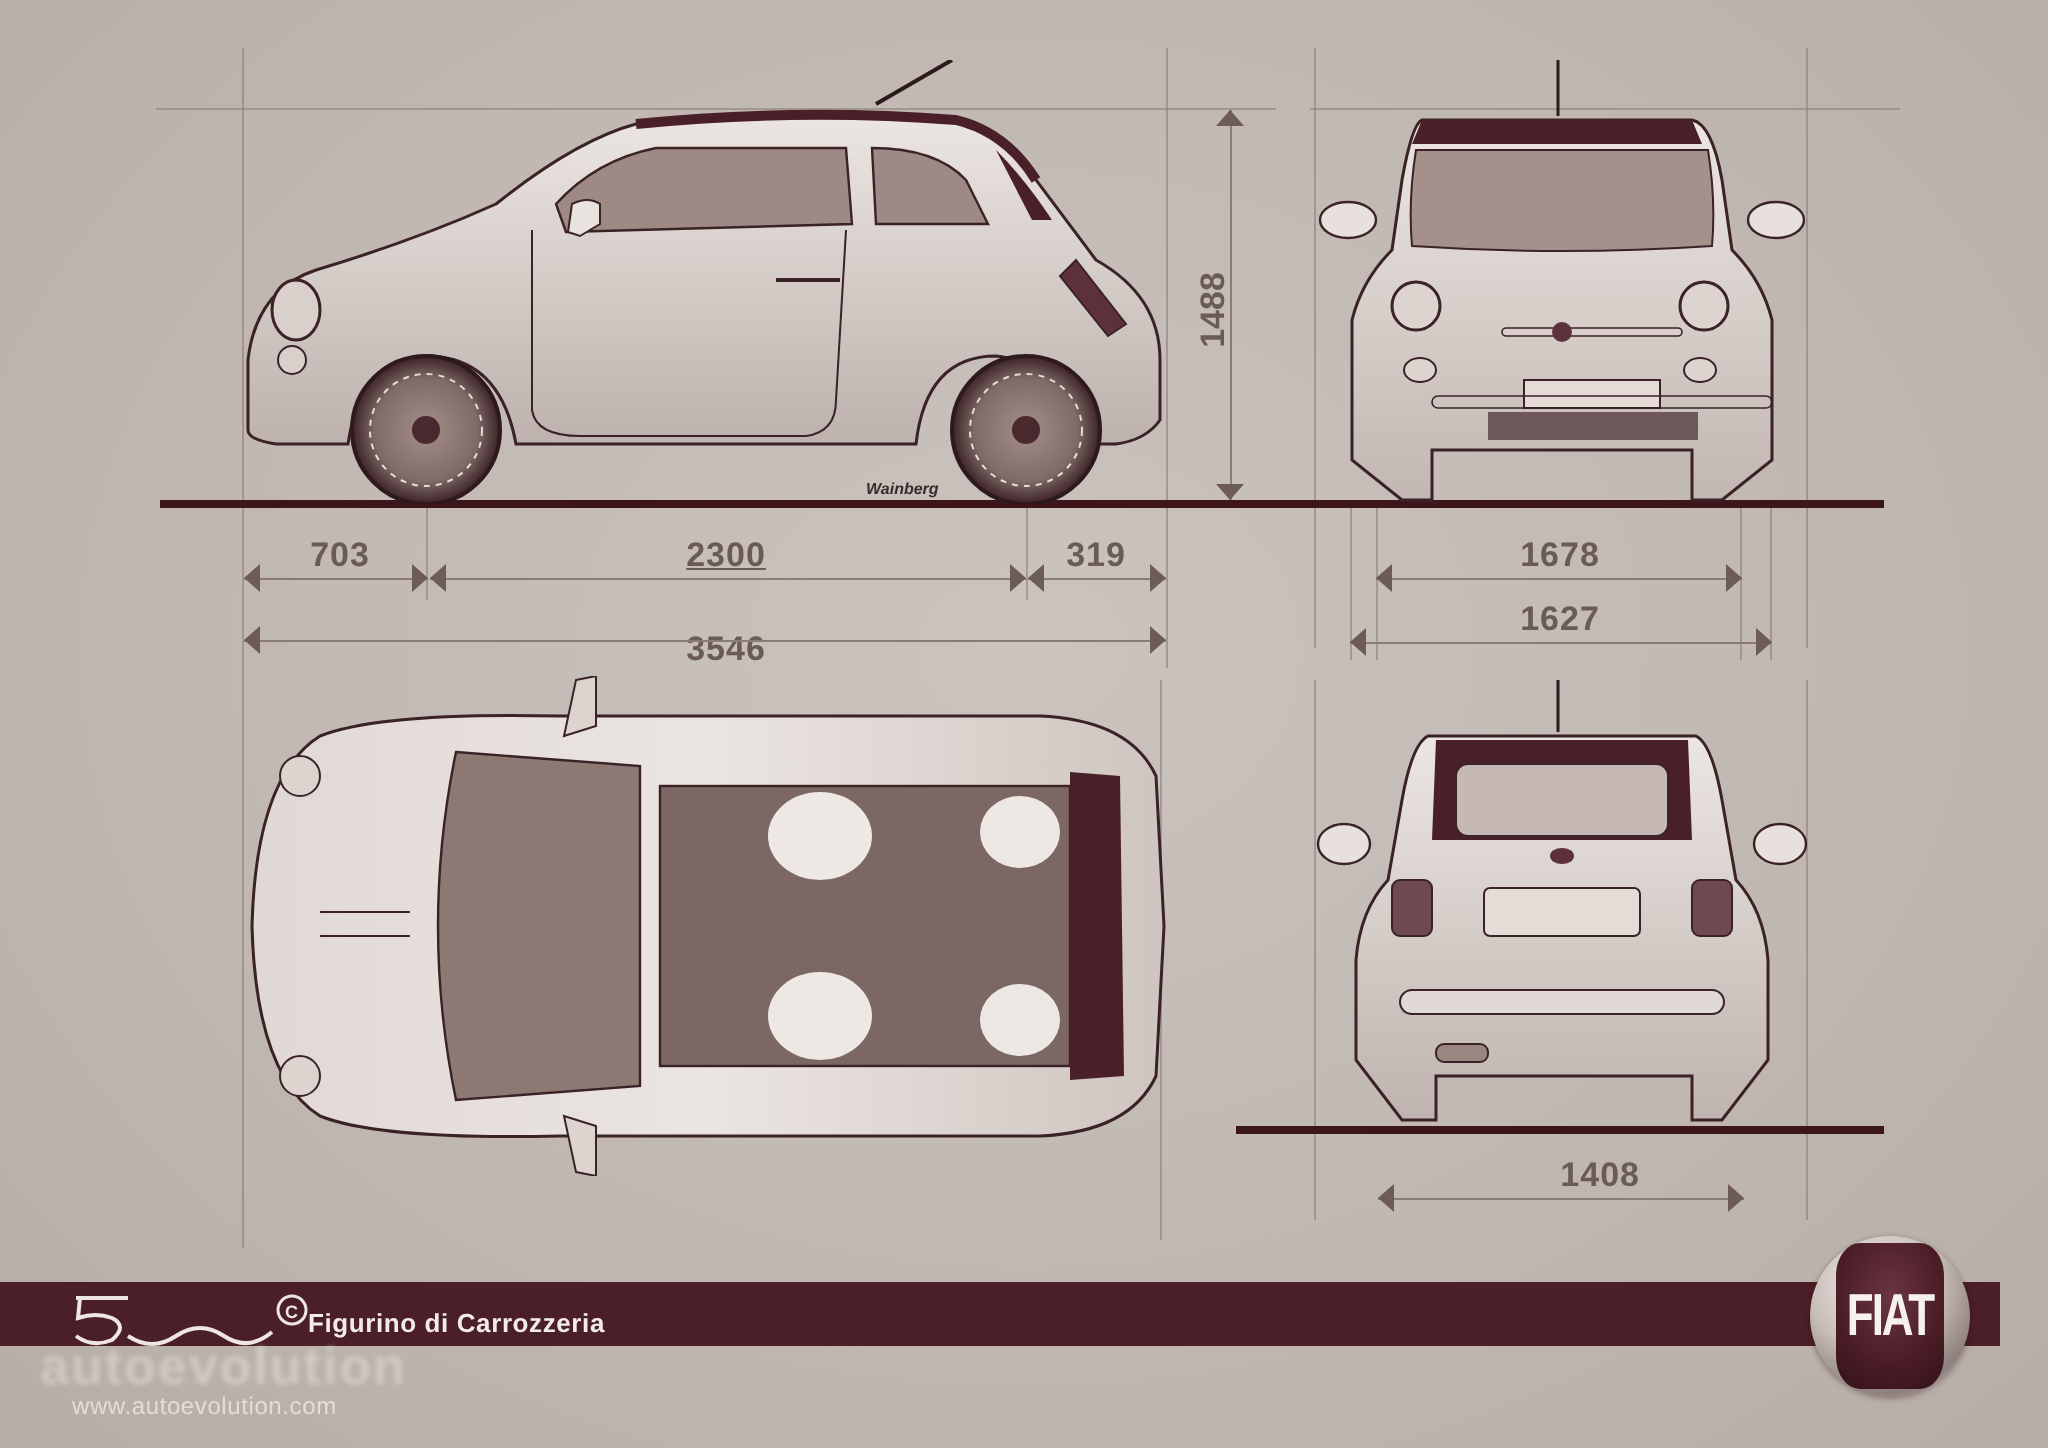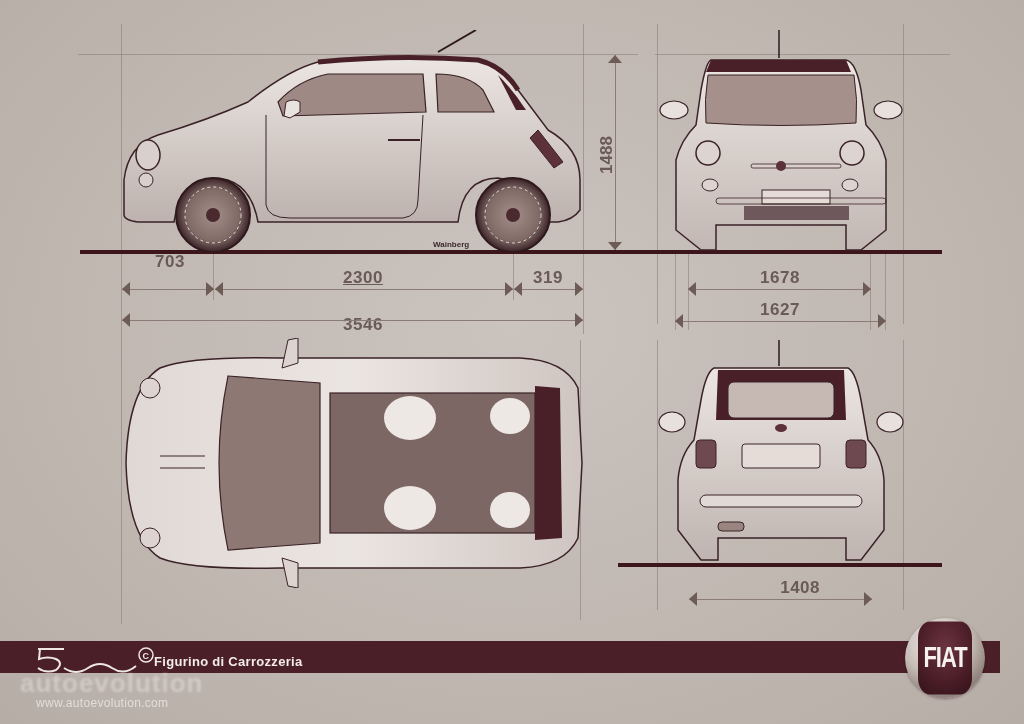--- a/index.html
+++ b/index.html
@@ -70,21 +70,21 @@
     position:absolute; left:13px; top:13px; width:54px; height:54px;
     border-radius:12px;
     background:radial-gradient(circle at 50% 35%, #6a3440 0%, #4a1d26 60%, #33121a 100%);
     display:flex; align-items:center; justify-content:center;
     color:#f6f1ee; font-weight:bold; font-size:22px;
     font-family:"Liberation Sans", sans-serif; letter-spacing:-1px;
     transform:scaleY(1.35);
   }
   .signature {
     position:absolute; left:433px; top:240px; font-size:8px; font-weight:bold;
-    color:#3a2a2a; 
+    color:#3a2a2a; font-style:italic;
   }
 </style>
 </head>
 <body>
 
 <div class="bg"></div>
 
 <div class="guide v" style="left:121px; top:24px; height:600px;"></div>
 <div class="guide v" style="left:583px; top:24px; height:310px;"></div>
 <div class="guide v" style="left:580px; top:340px; height:280px;"></div>
@@ -207,21 +207,21 @@
     <ellipse cx="234" cy="82" rx="13" ry="10" fill="#e7e0dc" stroke="#3a2227" stroke-width="1.2"></ellipse>
     <ellipse cx="125" cy="88" rx="6" ry="4" fill="#5c3139"></ellipse>
     <rect x="40" y="100" width="20" height="28" rx="4" fill="#6e4a50" stroke="#3a2227" stroke-width="1"></rect>
     <rect x="190" y="100" width="20" height="28" rx="4" fill="#6e4a50" stroke="#3a2227" stroke-width="1"></rect>
     <rect x="86" y="104" width="78" height="24" rx="3" fill="#e5dcd8" stroke="#3a2227" stroke-width="1"></rect>
     <rect x="44" y="155" width="162" height="12" rx="6" fill="#e1d9d5" stroke="#3a2227" stroke-width="1"></rect>
     <rect x="62" y="182" width="26" height="9" rx="4" fill="#9a8580" stroke="#3a2227" stroke-width="1"></rect>
   </svg>
 </div>
 
-<div class="dimlabel" style="left:130px; top:252px; width:80px;">703</div>
+<div class="dimlabel" style="left:130px; top:268px; width:80px;">703</div>
 <div class="dim" style="left:122px; top:289px; width:92px;">
     <span class="al"></span>
     <span class="ar"></span>
   </div>
 
 <div class="dimlabel" style="left:318px; top:268px; width:90px;text-decoration:underline;">2300</div>
 <div class="dim" style="left:215px; top:289px; width:298px;">
     <span class="al"></span>
     <span class="ar"></span>
   </div>

